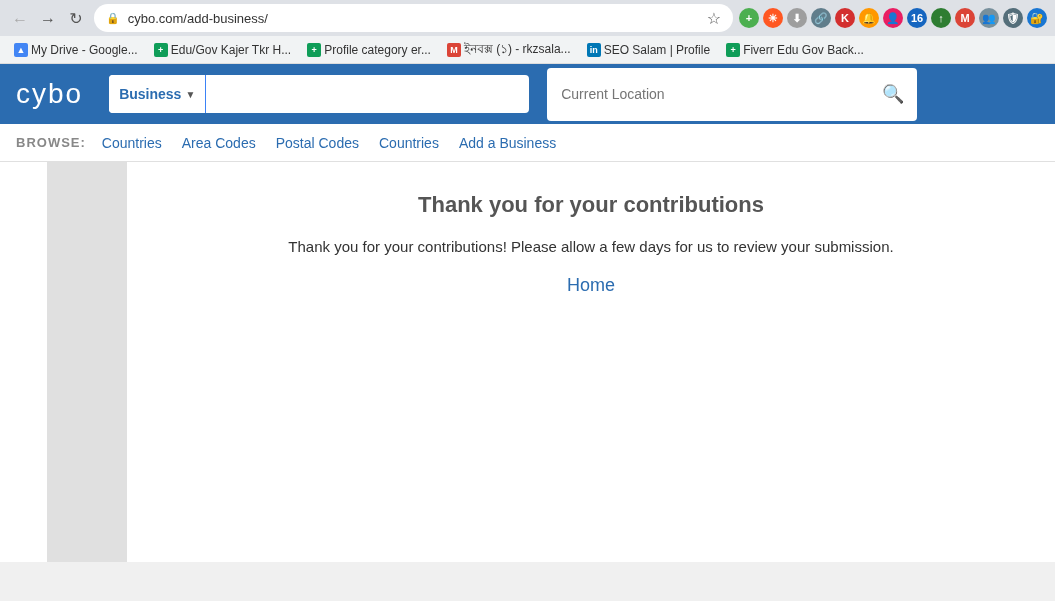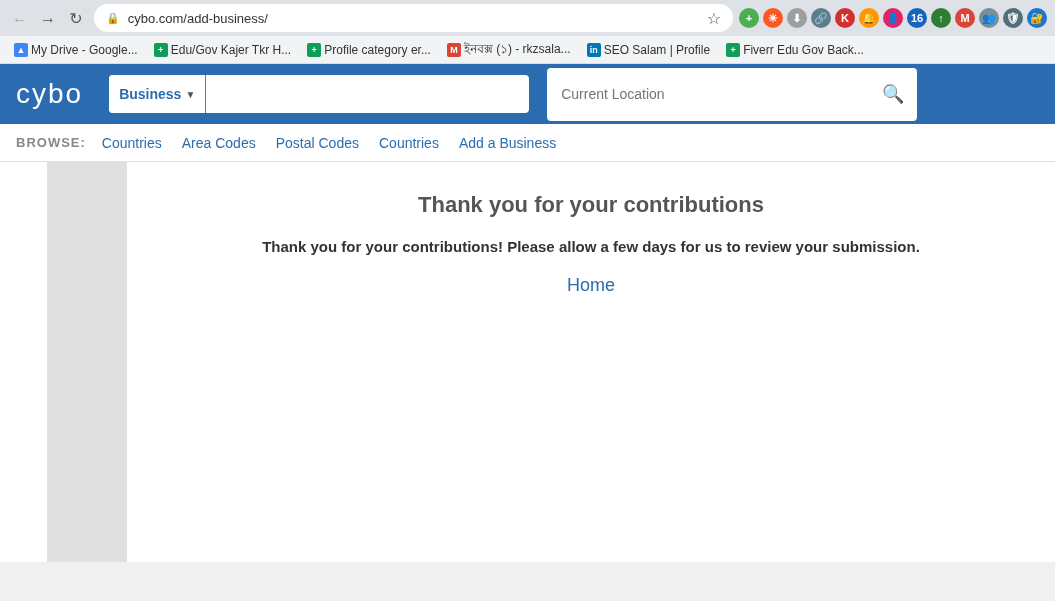--- a/index.html
+++ b/index.html
@@ -225,21 +225,21 @@
     }
     .thank-you-heading {
       font-size: 22px;
       font-weight: bold;
       color: #555;
       margin-bottom: 20px;
       text-align: center;
     }
     .thank-you-message {
       font-size: 15px;
-      font-weight: bold;
+      font-weight: normal;
       color: #333;
       text-align: center;
       margin-bottom: 20px;
       max-width: 700px;
     }
     .home-link {
       color: #2b6cb0;
       text-decoration: none;
       font-size: 18px;
       cursor: pointer;

